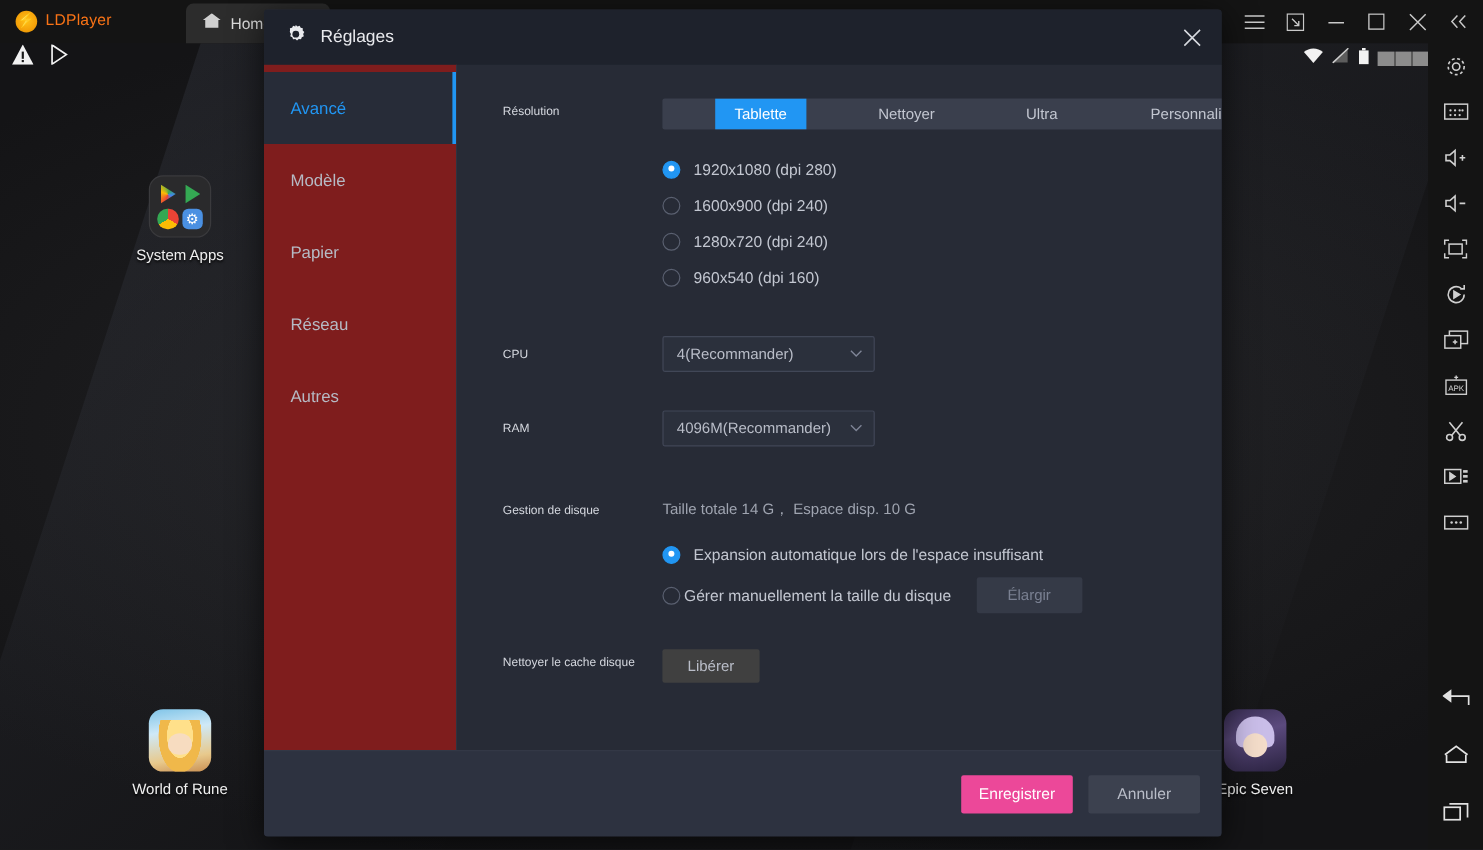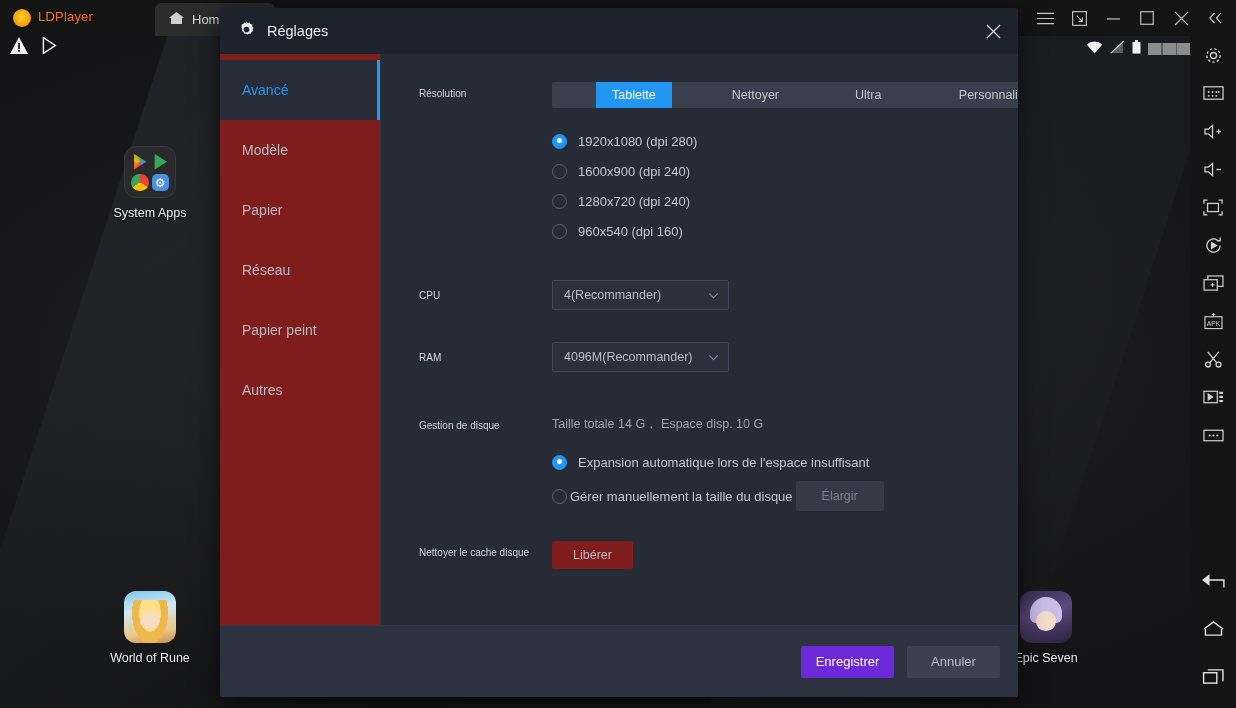--- a/index.html
+++ b/index.html
@@ -184,31 +184,31 @@
     border-radius: 2px; display: flex; align-items: center; justify-content: space-between;
     padding: 0 9px 0 11px; font-size: 12.5px; color: #b9bdc8;
   }
   .chev { color: #7e8496; font-size: 10px; }
 
   .disk-note { font-size: 12.5px; color: #9fa4b0; padding-top: 2px; }
 
   .btn-ghost {
     display: inline-flex; align-items: center; justify-content: center;
     height: 28px; padding: 0 18px; border-radius: 2px;
-    background: #7f1d1d; color: #b9bdc8; font-size: 12.5px;
+    background: #404040; color: #b9bdc8; font-size: 12.5px;
   }
   .btn-ghost.dim { color: #7a8092; background: #353a47; }
 
   .dlg-footer {
     position: absolute; left: 0; right: 0; bottom: 0; height: 72px;
     background: #2d3240; border-top: 1px solid #333846;
     display: flex; align-items: center; justify-content: flex-end; padding-right: 18px; gap: 13px;
   }
   .btn-primary {
-    width: 93px; height: 32px; background: #6d28d9; color: #fff;
+    width: 93px; height: 32px; background: #ec4899; color: #fff;
     font-size: 13px; display: flex; align-items: center; justify-content: center; border-radius: 2px;
   }
   .btn-secondary {
     width: 93px; height: 32px; background: #3c414f; color: #b9bdc8;
     font-size: 13px; display: flex; align-items: center; justify-content: center; border-radius: 2px;
   }
 </style>
 </head>
 <body>
 
@@ -458,23 +458,20 @@
           <span>Avancé</span>
         </div>
         <div class="nav-item">
           <span>Modèle</span>
         </div>
         <div class="nav-item">
           <span>Papier</span>
         </div>
         <div class="nav-item">
           <span>Réseau</span>
-        </div>
-        <div class="nav-item">
-          <span>Papier peint</span>
         </div>
         <div class="nav-item">
           <span>Autres</span>
         </div>
       </div>
 
       <div class="dlg-main">
 
         <div class="row">
           <div class="row-label">Résolution</div>
@@ -540,21 +537,21 @@
           <div class="row-field">
             <div class="disk-note">Taille totale 14 G， Espace disp. 10 G</div>
             <div class="radio-list" style="margin-top:12px">
               <div class="radio-row" style="height:34px">
                 <span class="radio on"></span>
                 <span class="radio-lbl">Expansion automatique lors de l'espace insuffisant</span>
               </div>
               <div class="radio-row" style="height:34px;gap:3px">
                 <span class="radio"></span>
                 <span class="radio-lbl">Gérer manuellement la taille du disque</span>
-                <span class="btn-ghost dim" style="height:30px;padding:0 26px">Élargir</span>
+                <span class="btn-ghost dim" style="margin-left:18px;height:30px;padding:0 26px">Élargir</span>
               </div>
             </div>
           </div>
         </div>
 
         <div class="row" style="margin-top:28px">
           <div class="row-label">Nettoyer le cache disque</div>
           <div class="row-field">
             <span class="btn-ghost" style="height:28px;padding:0 21px">Libérer</span>
           </div>

